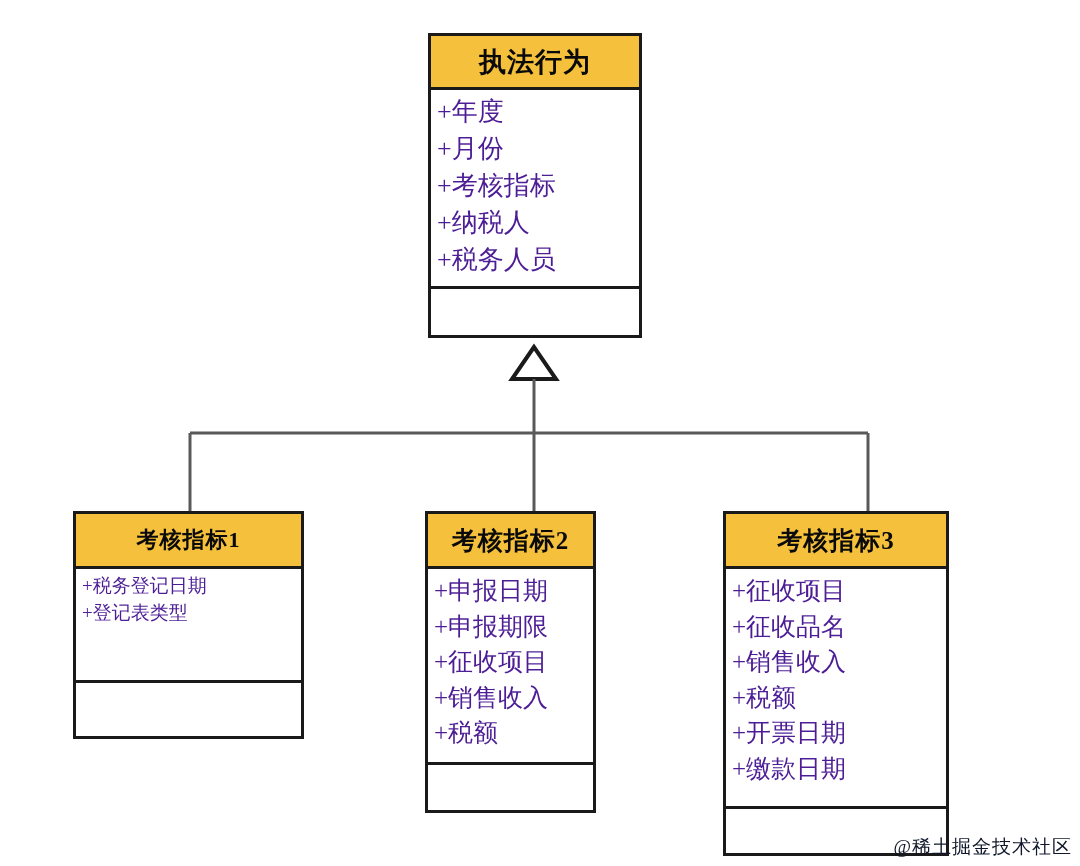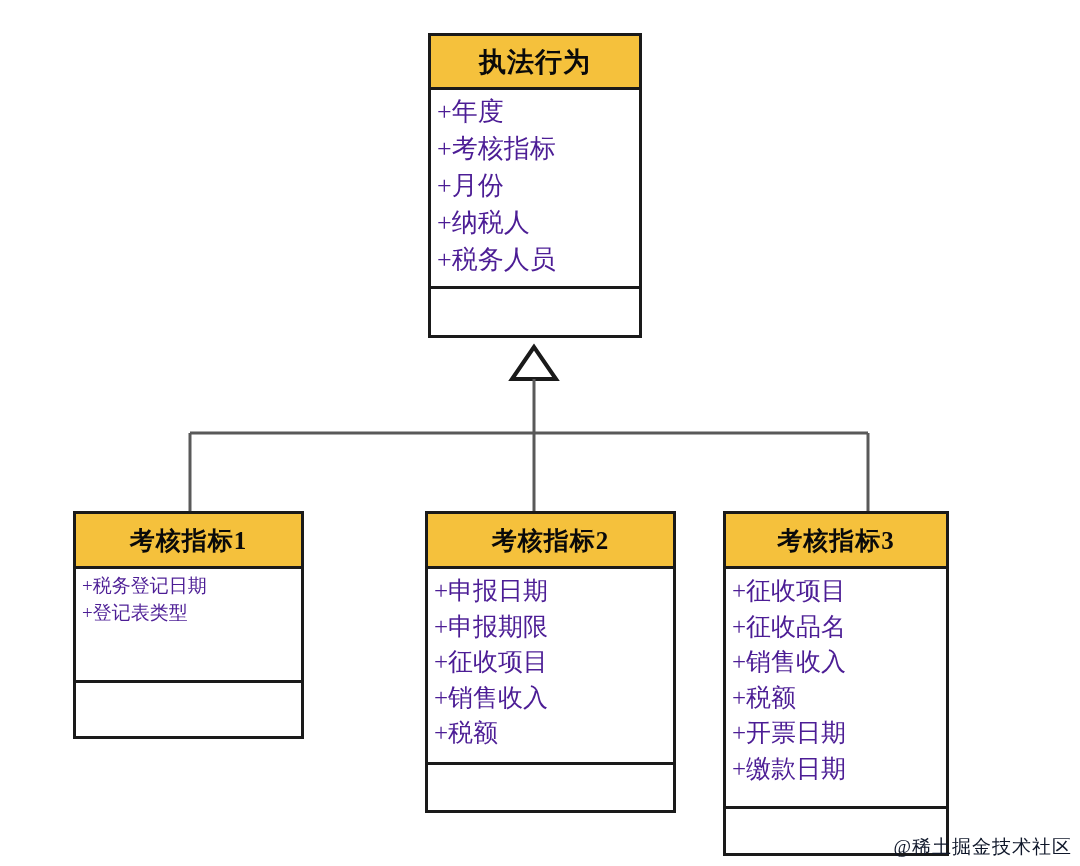--- a/index.html
+++ b/index.html
@@ -87,33 +87,33 @@
 
   
   #class-child-1 {
     left: 73px;
     top: 511px;
     width: 231px;
     height: 228px;
   }
   #class-child-1 .uml-header {
     height: 55px;
-    font-size: 25px;
+    font-size: 22px;
   }
   #class-child-1 .uml-attrs {
     height: 114px;
     font-size: 19px;
   }
   #class-child-1 .uml-methods { height: 45px; }
 
   
   #class-child-2 {
     left: 425px;
     top: 511px;
-    width: 251px;
+    width: 171px;
     height: 302px;
   }
   #class-child-2 .uml-header {
     height: 55px;
     font-size: 25px;
   }
   #class-child-2 .uml-attrs {
     height: 196px;
     font-size: 25px;
   }
@@ -164,22 +164,22 @@
 
     <line x1="534" y1="433" x2="534" y2="512" stroke="#595959" stroke-width="3"></line>
 
     <line x1="868" y1="433" x2="868" y2="512" stroke="#595959" stroke-width="3"></line>
   </svg>
 
   <div class="uml-class" id="class-root">
     <div class="uml-header">执法行为</div>
     <div class="uml-attrs">
       <div class="uml-attr">+年度</div>
+      <div class="uml-attr">+月份</div>
       <div class="uml-attr">+考核指标</div>
-      <div class="uml-attr">+月份</div>
       <div class="uml-attr">+纳税人</div>
       <div class="uml-attr">+税务人员</div>
     </div>
     <div class="uml-methods"></div>
   </div>
 
   <div class="uml-class" id="class-child-1">
     <div class="uml-header">考核指标1</div>
     <div class="uml-attrs">
       <div class="uml-attr">+税务登记日期</div>

